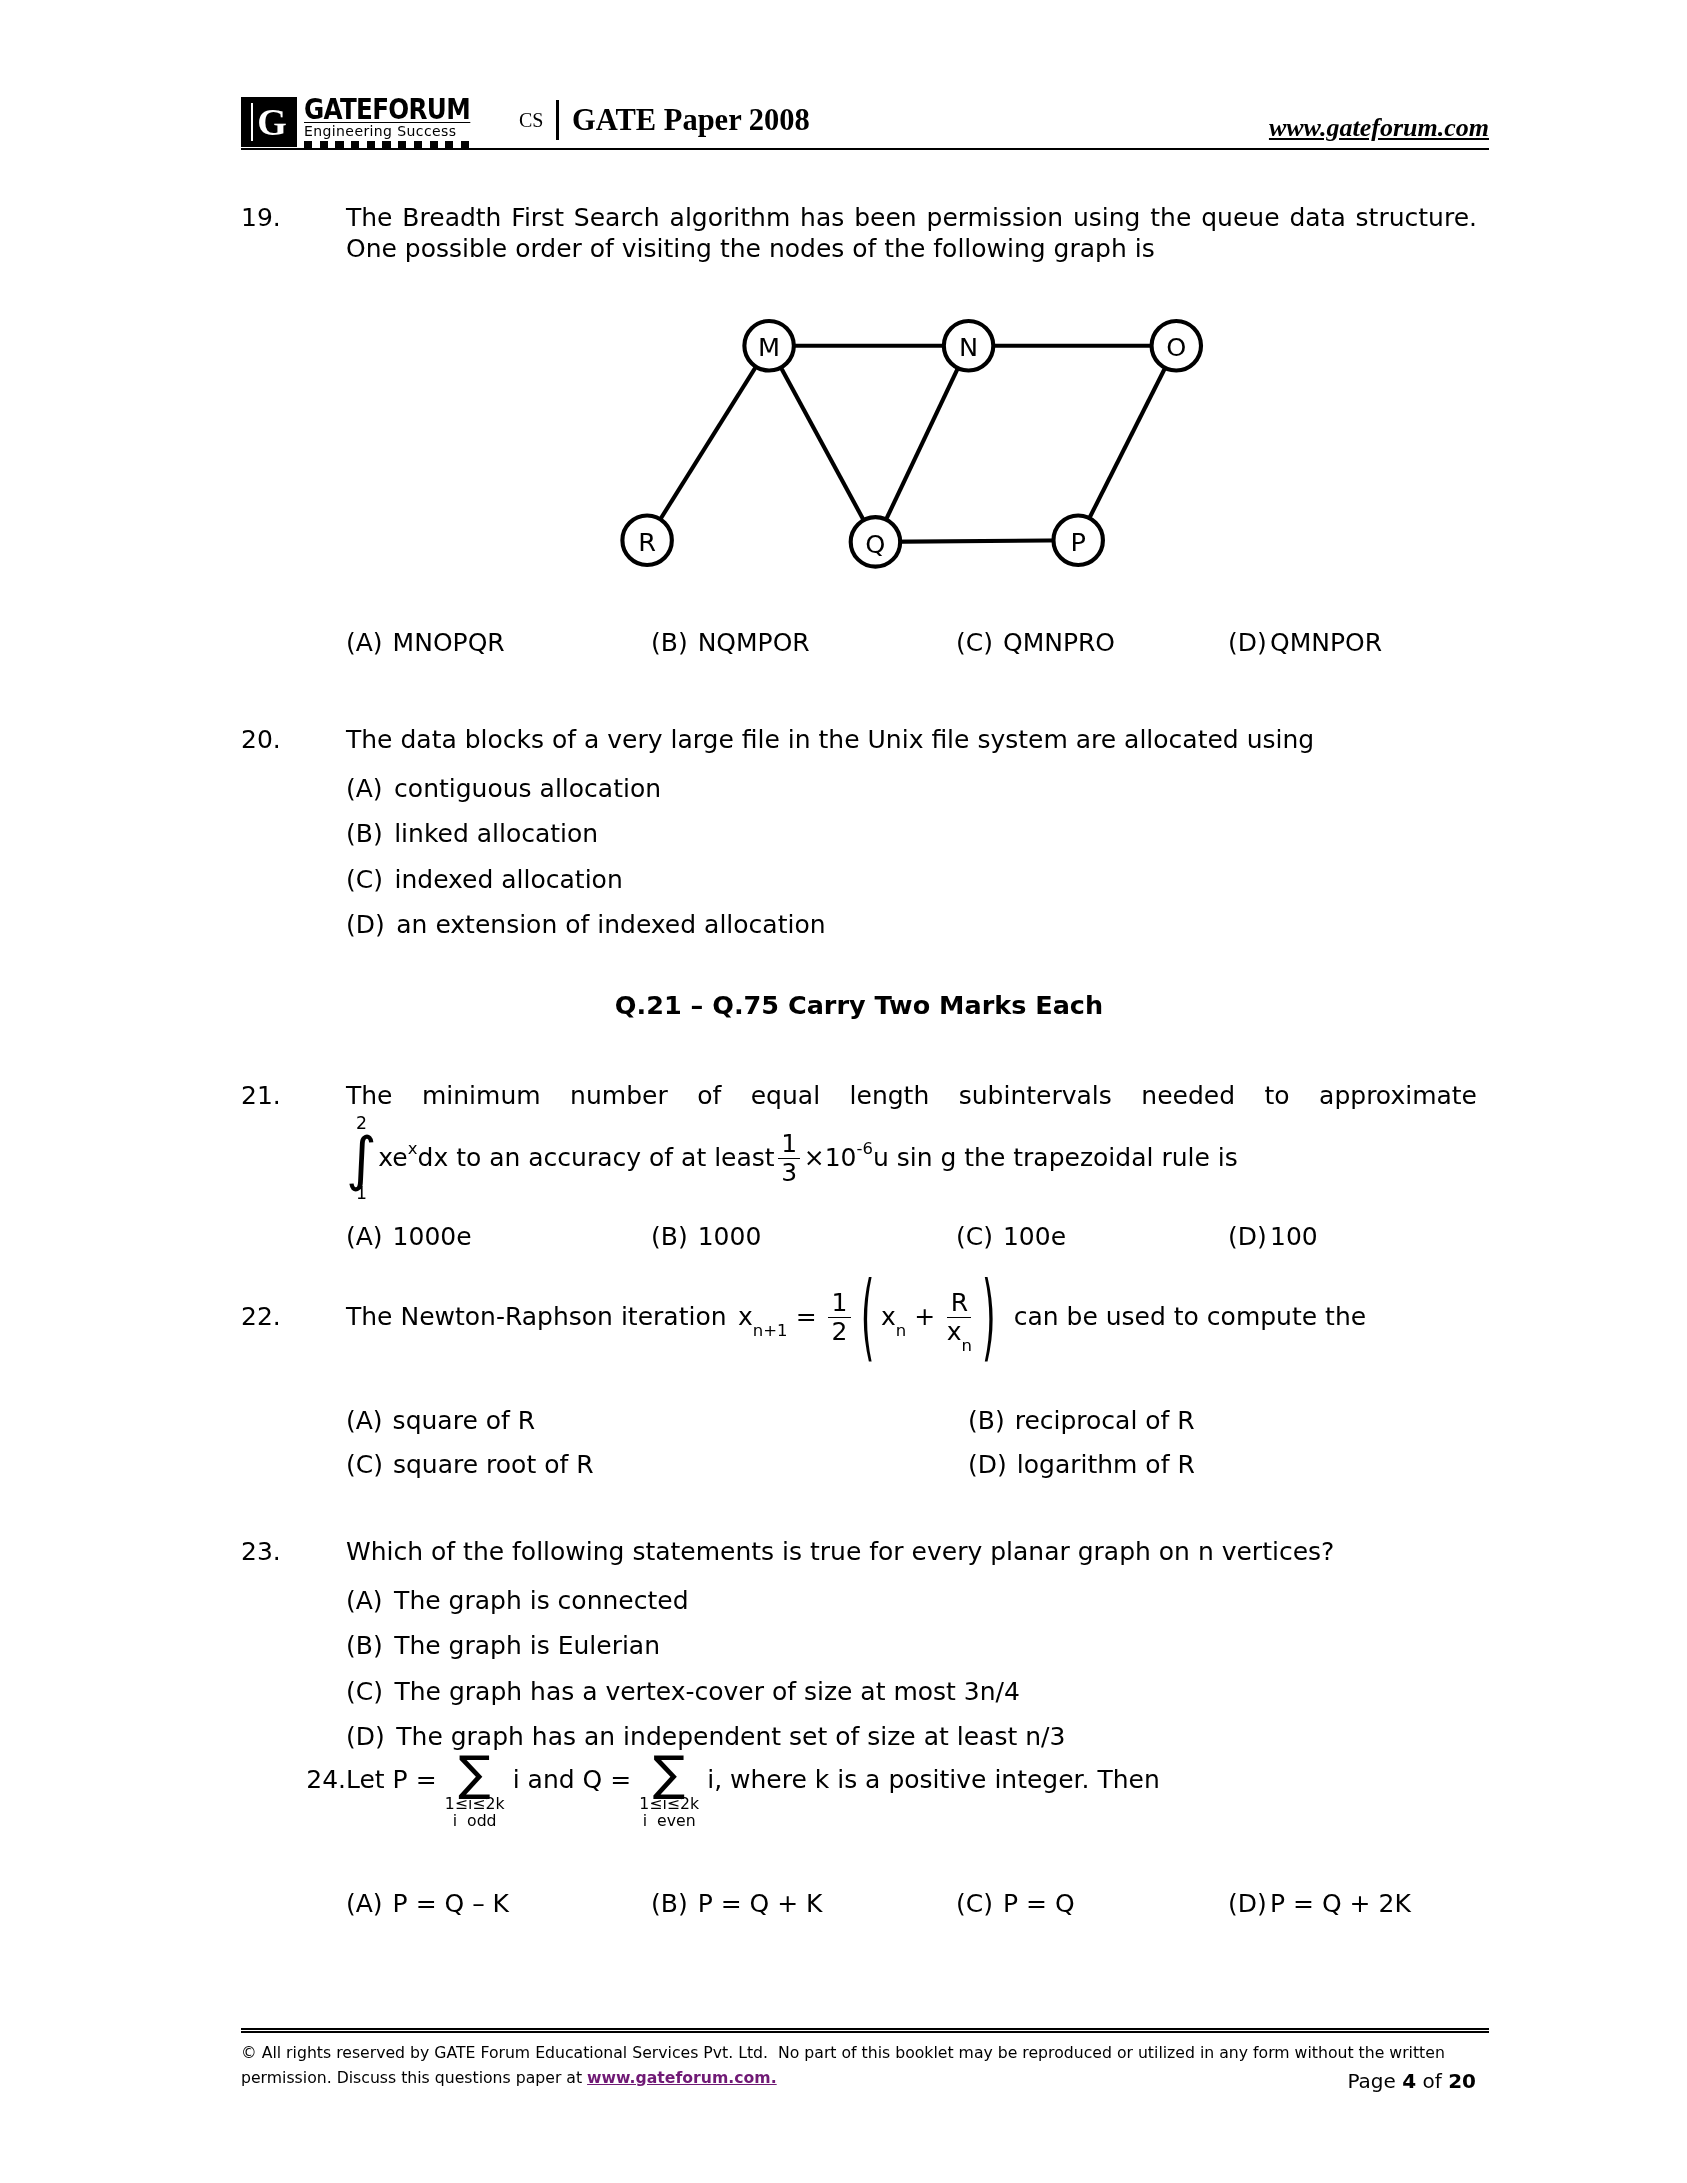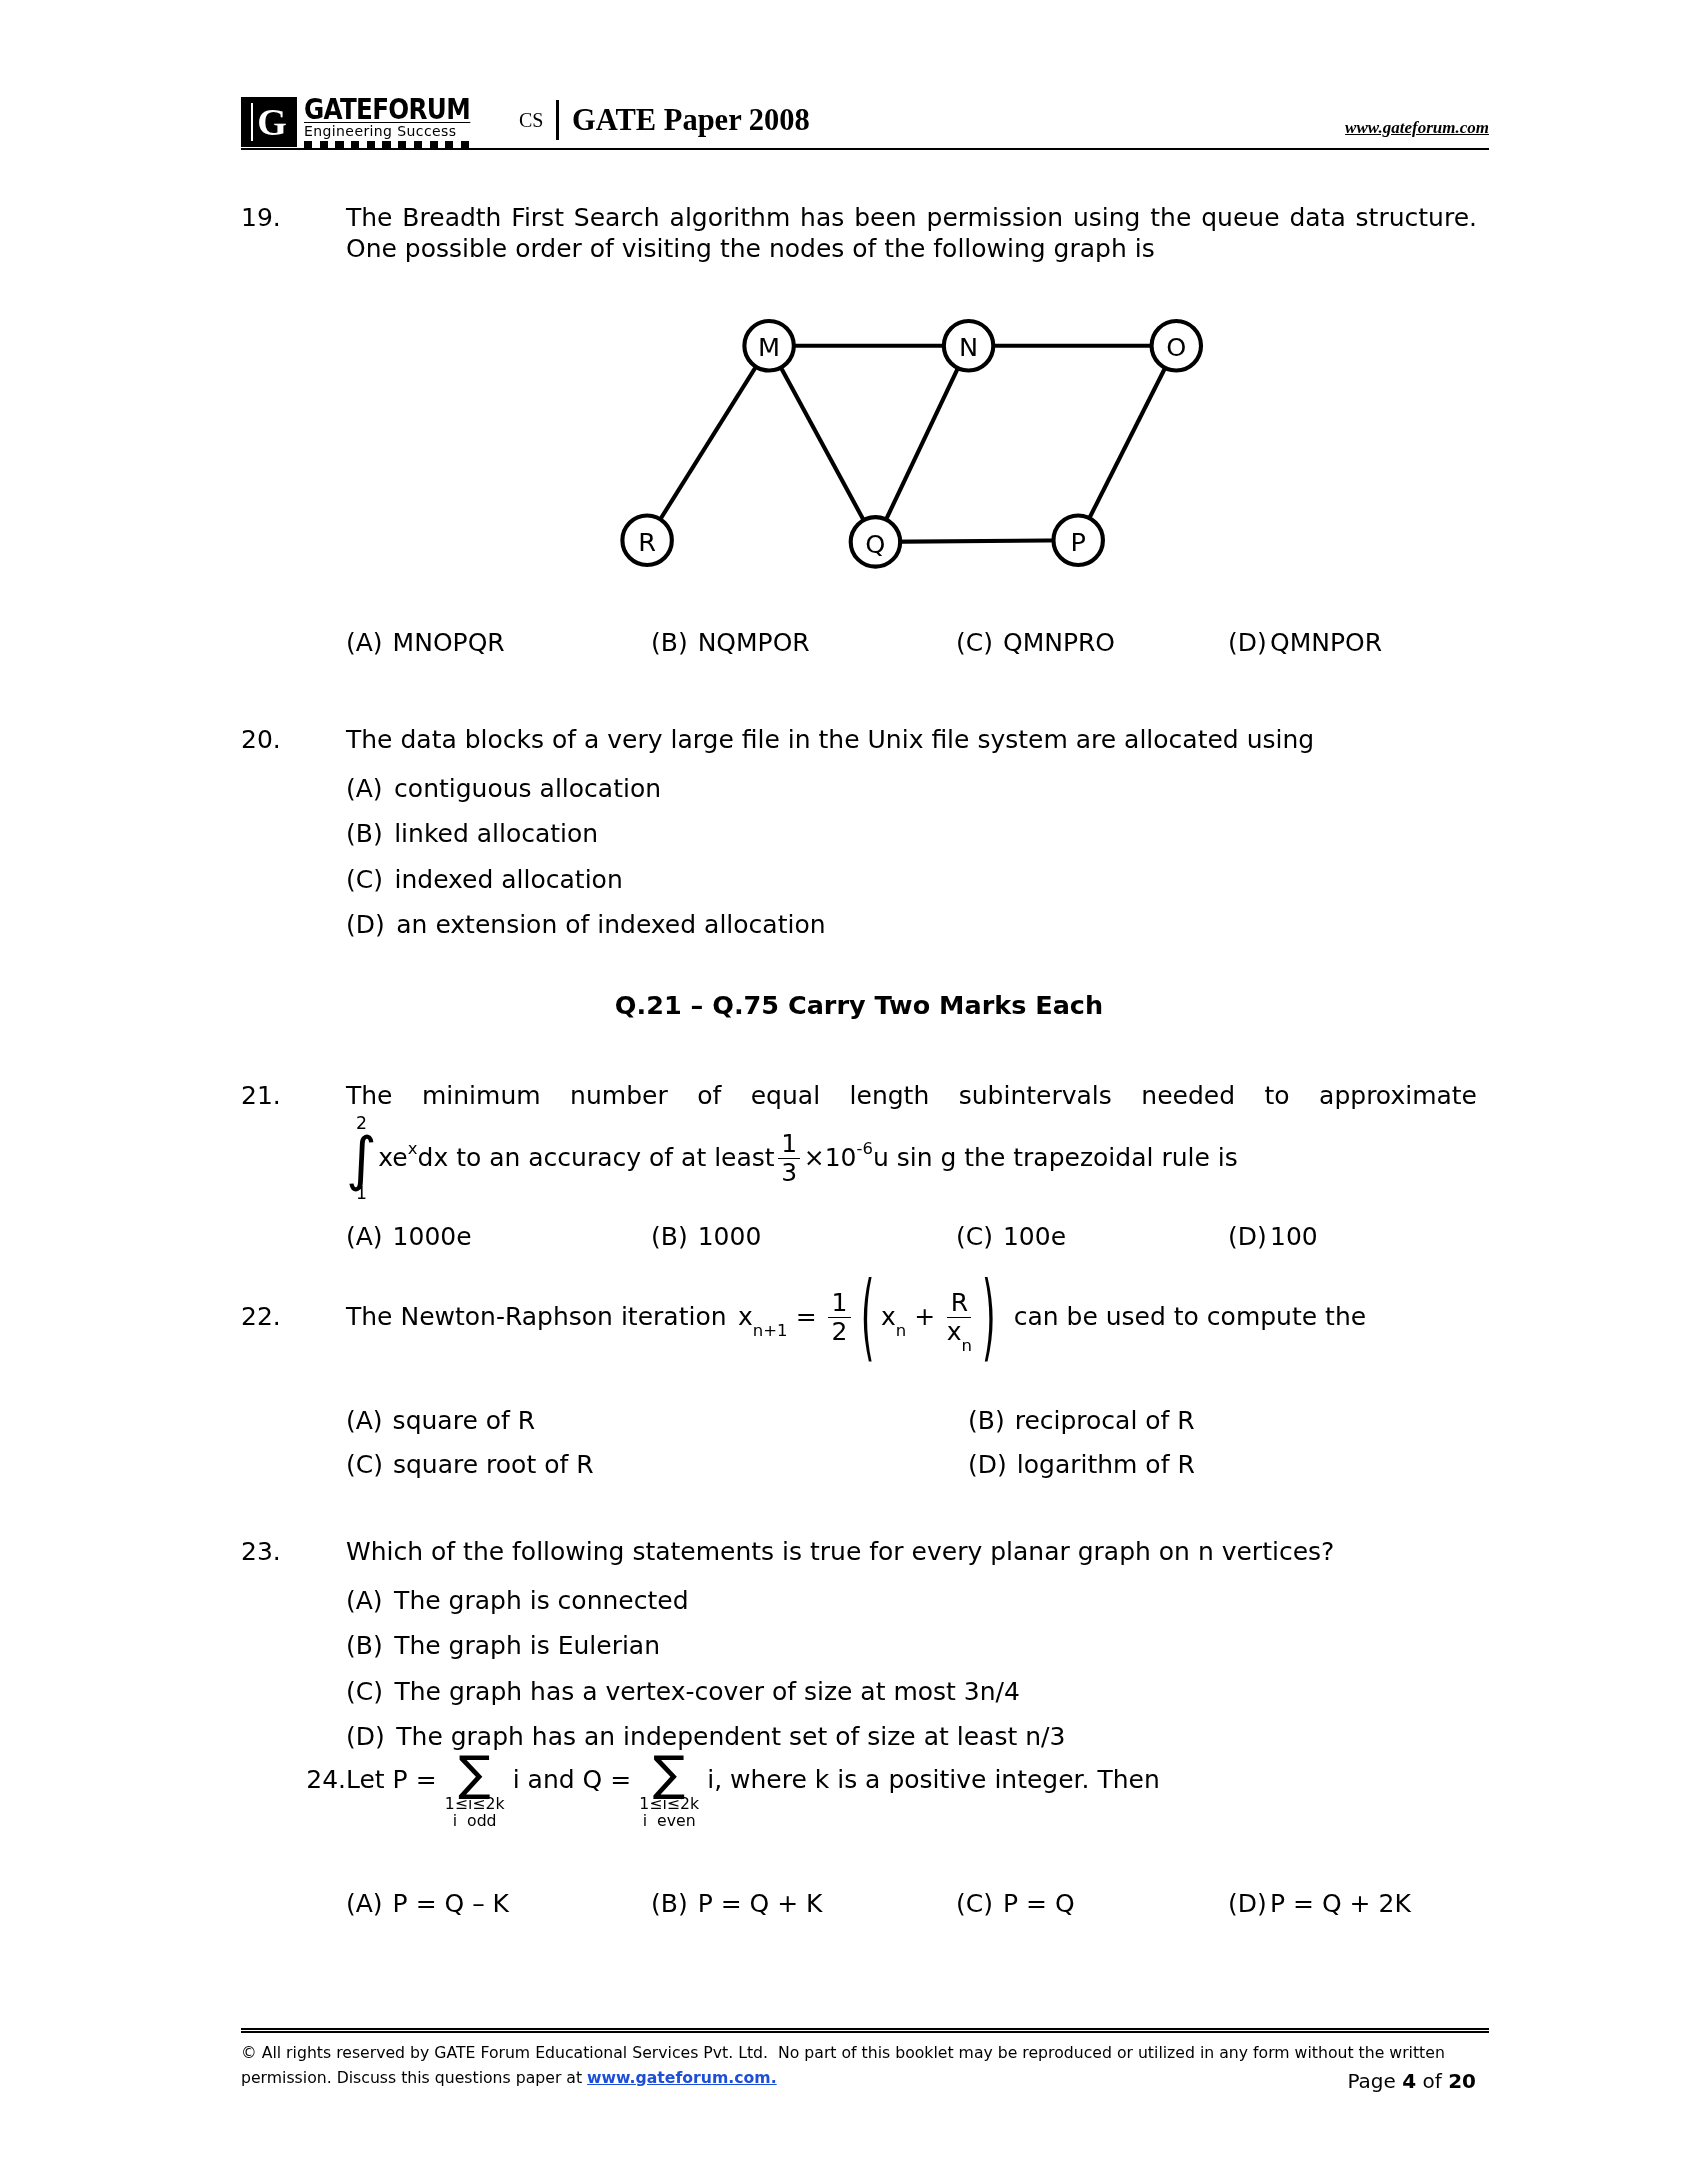--- a/index.html
+++ b/index.html
@@ -25,21 +25,21 @@
   .tagline { font-size:14px; line-height:15.7px; padding-top:0.8px; letter-spacing:0.4px; }
   .checker { margin-top:1.6px; height:7.4px; width:100%;
              background:repeating-linear-gradient(90deg,#000 0 8.2px,#fff 8.2px 15.7px); }
   .head-title { position:absolute; left:278px; bottom:8.2px; display:flex;
                 align-items:center; font-family:"Liberation Serif",serif; }
   .head-subject { font-size:20px; }
   .head-divider { width:2.5px; height:40px; background:#000; margin:0 13px; }
   .head-paper { font-size:30.5px; font-weight:bold; }
   .head-site { position:absolute; right:0; bottom:5px;
                font-family:"Liberation Serif",serif; font-style:italic; font-weight:bold;
-               font-size:17px; text-decoration:underline; color:#000; }
+               font-size:26px; text-decoration:underline; color:#000; }
   
   .qblock { position:absolute; left:241px; width:1236px; }
   .qgrid  { display:grid; grid-template-columns:105px 1fr; align-items:start; }
   .jtext  { text-align:justify; }
   .jlast  { text-align:justify; text-align-last:justify; }
   .optlist { list-style:none; }
   .optline { display:flex; gap:11.5px; margin-top:15px; }
   .optline:first-child { margin-top:18px; }
   .opts4 { position:absolute; left:346px; width:1135px; display:grid;
            grid-template-columns:305px 305px 272px 1fr; }
@@ -71,21 +71,21 @@
   
   .graph-wrap { position:absolute; left:610px; top:307px; width:610px; height:272px; }
   .edge { stroke:#000; stroke-width:5; }
   .node { fill:#fff; stroke:#000; stroke-width:5; }
   .nlabel { font-family:"DejaVu Sans",sans-serif; font-size:31px;
             text-anchor:middle; dominant-baseline:central; fill:#000; }
   
   .footer { position:absolute; top:2028px; left:241px; width:1248px;
             border-top:5px double #000; font-size:15.7px; line-height:25px; }
   .footer-text { margin-top:6.6px; width:1237px; white-space:pre-wrap; }
-  .footer-link { font-weight:bold; color:#1d4ed8; }
+  .footer-link { font-weight:bold; color:#701a75; }
   .page-num { position:absolute; right:13px; top:36px; font-size:20px; }
   .page-num b { font-weight:bold; }
 </style>
 </head>
 <body>
 
 <div class="page">
 
   <div class="header">
     <div class="logo">

